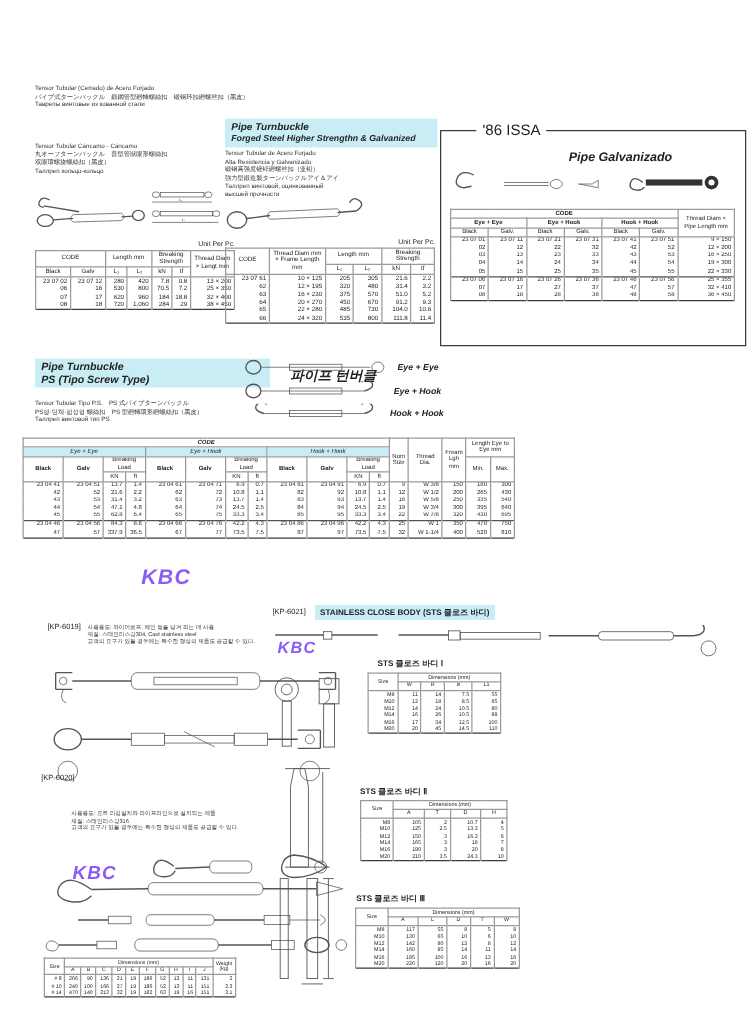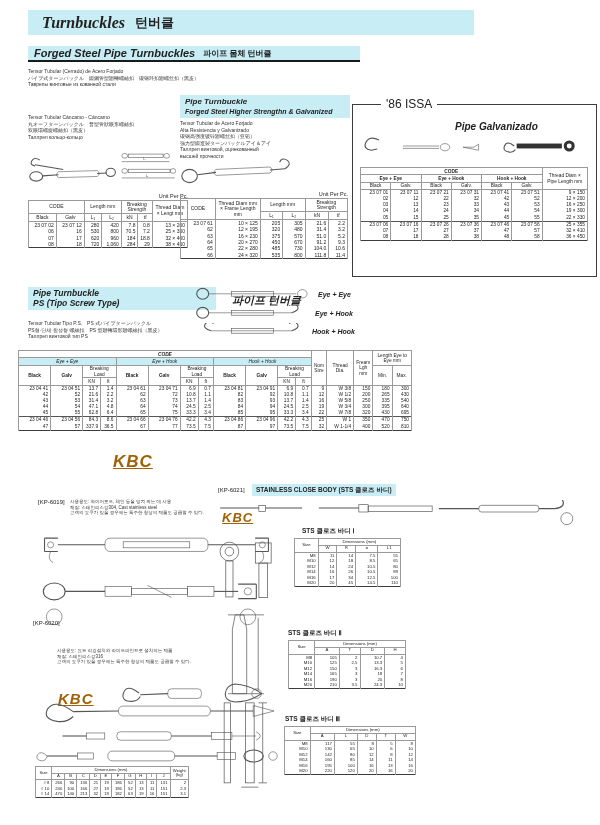--- a/index.html
+++ b/index.html
@@ -13,21 +13,21 @@
   .sec-hdr{background:#c8edf4;border-bottom:2px solid #1a1a1a;left:28px;top:46px;width:332px;height:16px;
            display:flex;align-items:center;padding-left:6px;box-sizing:border-box;}
   .sec-hdr .en{font:italic 700 11px "Liberation Sans",sans-serif;}
   .sec-hdr .ko{font:700 8px "Liberation Sans",sans-serif;margin-left:8px;}
   .tiny{font-size:5px;line-height:6.5px;color:#333;}
   .tiny4{font-size:4.5px;line-height:5.6px;color:#333;}
   .subhdr{background:#c8edf4;font:italic 700 8px "Liberation Sans",sans-serif;
           padding:2px 5px;box-sizing:border-box;}
   .subhdr .ln{line-height:9.5px;white-space:nowrap;}
   .unit{font-size:5.5px;color:#222;text-align:right;}
-  .kbc{font:italic 900 17px "Liberation Sans",sans-serif;color:#a16207;letter-spacing:1px;text-decoration:underline;}
+  .kbc{font:italic 900 17px "Liberation Sans",sans-serif;color:#8b5cf6;letter-spacing:1px;}
   .kolabel{font:700 7.5px "Liberation Sans",sans-serif;background:#c8edf4;padding:1.5px 4px;}
   .kpcode{font-size:6px;color:#222;}
   .caption{font:700 6.5px "Liberation Sans",sans-serif;color:#222;}
   .vlabel{font:italic 700 7px "Liberation Sans",sans-serif;}
   .pstitle-ko{font:italic 700 11px "Liberation Sans",sans-serif;}
 
   table.cat{border-collapse:collapse;table-layout:fixed;color:#1d1d1d;
             border-top:1.5px solid #3c3c3c;border-bottom:1.5px solid #3c3c3c;}
   table.cat th{border:1px solid #9a9a9a;font-weight:400;text-align:center;
                padding:0.5px 1px;line-height:1.12;overflow:hidden;}
@@ -47,29 +47,21 @@
   .s1{fill:none;stroke:#555;stroke-width:1;}
   .s2{fill:none;stroke:#555;stroke-width:1.8;}
   .fillb{fill:#333;stroke:none;}
   .dimtxt{font-size:5px;fill:#333;}
 </style>
 </head>
 <body>
 
 <div id="page">
 
-  <div class="abs banner">
-    <span class="en">Turnbuckles</span>
-    <span class="ko">턴버클</span>
-  </div>
-
-  <div class="abs sec-hdr">
-    <span class="en">Forged Steel Pipe Turnbuckles</span>
-    <span class="ko">파이프 몸체 턴버클</span>
-  </div>
+
   <div class="abs tiny" style="left:28px;top:68px;width:340px;">
       <div>Tensor Tubular (Cerrado) de Acero Forjado</div>
       <div>パイプ式ターンバックル　鍛鋼管型廻轉螺絲扣　锻钢环扣廻螺丝扣（黑皮）</div>
       <div>Таврепы винтовые из кованной стали</div>
     </div>
 
   <div class="abs tiny" style="left:28px;top:114px;width:150px;">
       <div>Tensor Tubular Cáncamo - Cáncamo</div>
       <div>丸オーフターンバックル　普型管狀眼形螺絲扣</div>
       <div>双眼環螺旋螺絲扣（黑皮）</div>

